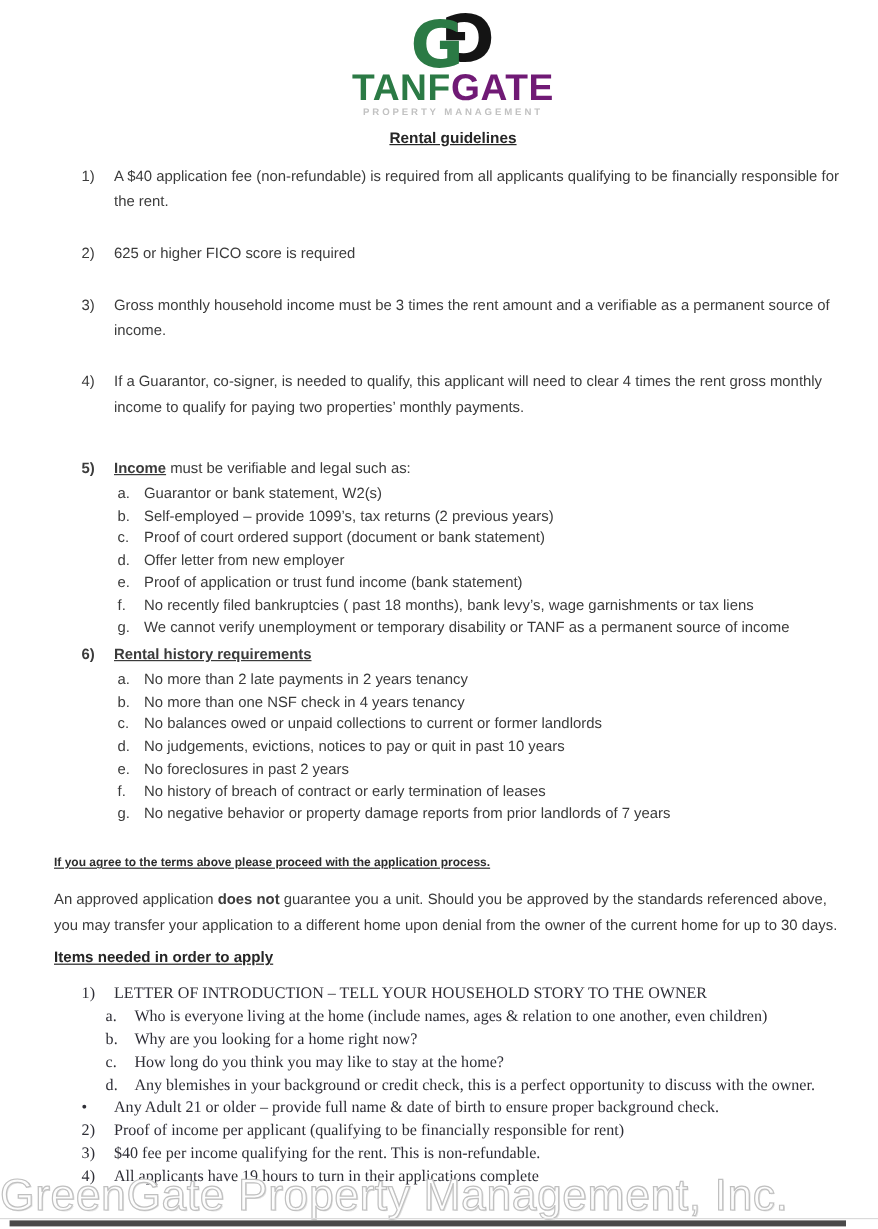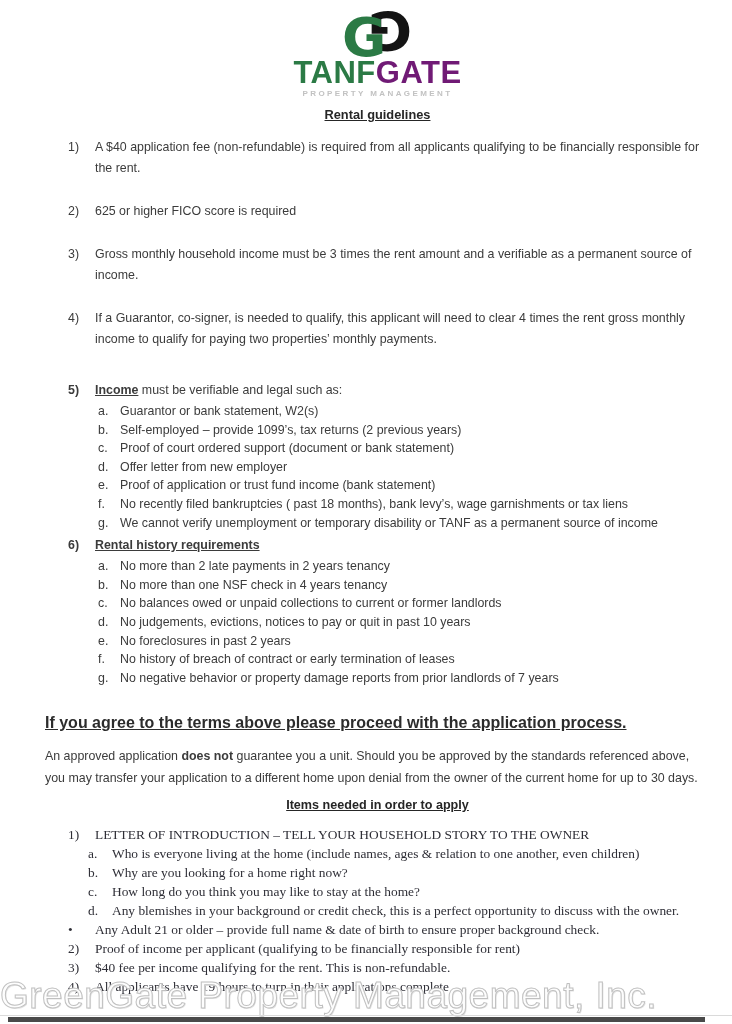--- a/index.html
+++ b/index.html
@@ -25,23 +25,23 @@
   ol.glist>li{display:flex;align-items:flex-start;padding-left:23px;margin-bottom:22px;flex-wrap:wrap;}
   ol.glist>li .marker{flex:0 0 27px;}
   ol.glist>li .txt{flex:1 1 0;min-width:0;}
   ol.glist>li.has-subs{margin-bottom:3px;}
   ol.glist>li:nth-child(5){margin-top:30px;}
   ul.subs{list-style:none;margin:1px 0 0 0;padding:0 0 0 30px;flex-basis:100%;line-height:18.6px;}
   ul.subs>li{display:flex;align-items:flex-start;}
   ul.subs>li .smarker{flex:0 0 22px;}
   ul.subs>li .stxt{flex:1 1 0;}
 
-  .agree{font-weight:bold;text-decoration:underline;font-size:16px;margin:27px 0 12px 0;color:#2c2c2c;}
+  .agree{font-weight:bold;text-decoration:underline;font-size:10px;margin:27px 0 12px 0;color:#2c2c2c;}
   .approved{font-size:12.4px;line-height:22px;margin:13px 0 0 0;}
-  .doc-title2{text-align:center;font-weight:bold;text-decoration:underline;
+  .doc-title2{font-weight:bold;text-decoration:underline;
               font-size:12.6px;color:#262626;margin-top:9px;}
 
   
   .serif-block{font-family:"Liberation Serif",serif;color:#2e2e36;}
   ol.alist{list-style:none;margin:13px 0 0 0;padding:0;font-size:13.4px;line-height:19px;}
   ol.alist>li{display:flex;align-items:flex-start;padding-left:23px;flex-wrap:wrap;}
   ol.alist>li .marker{flex:0 0 27px;}
   ol.alist>li .txt{flex:1 1 0;min-width:0;}
   ul.asubs{list-style:none;margin:0;padding:0 0 0 20px;flex-basis:100%;line-height:19px;}
   ul.asubs>li{display:flex;align-items:flex-start;}

